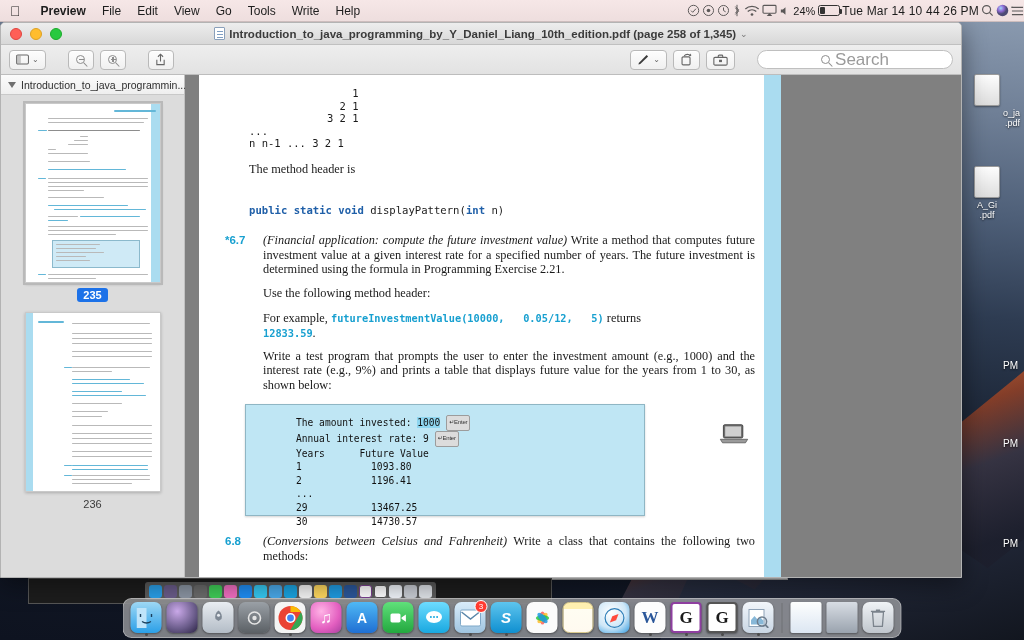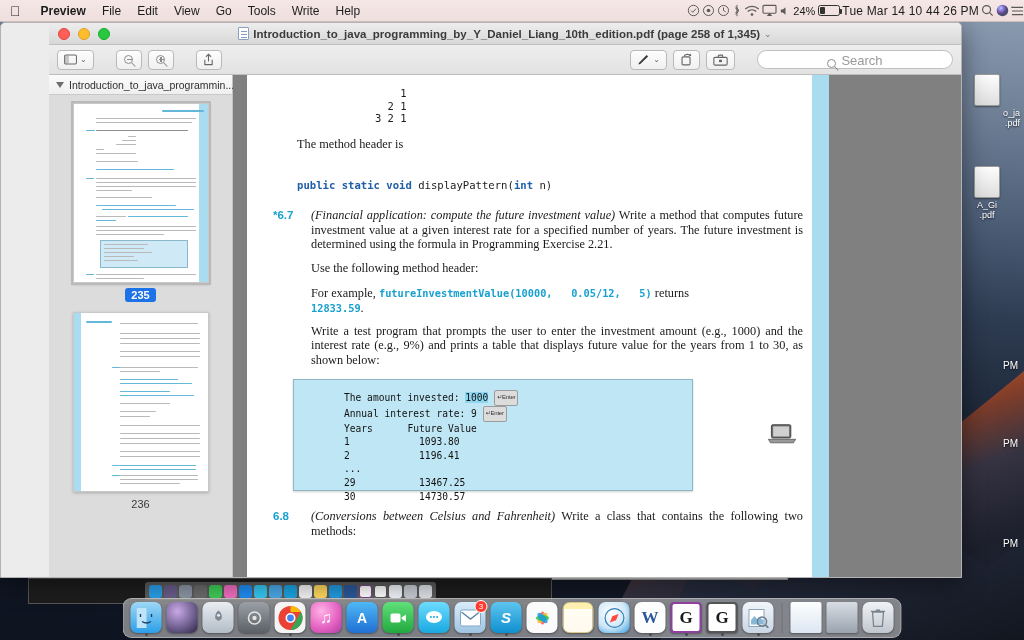--- a/index.html
+++ b/index.html
@@ -83,21 +83,20 @@
 
   
   #preview-window {
     position: absolute; left: 0; top: 22px; width: 962px; height: 556px;
     background: #ececec;
     border: 1px solid #b3b3b3;
     border-radius: 5px 5px 0 0;
     box-shadow: 0 6px 26px rgba(0,0,0,.45);
     overflow: hidden;
     z-index: 40;
-    padding-left: 48px;
   }
   #titlebar {
     height: 22px; background: linear-gradient(#ededed, #d8d8d8);
     border-bottom: 1px solid #c0c0c0;
     display: flex; align-items: center; position: relative;
   }
   .traffic { display: flex; gap: 8px; padding-left: 9px; }
   .tl { width: 12px; height: 12px; border-radius: 50%; }
   .tl.red { background: #ff5f57; border: 1px solid #e0443e; }
   .tl.yellow { background: #ffbd2e; border: 1px solid #dea123; }
@@ -129,22 +128,22 @@
     display: inline-flex; align-items: center; justify-content: center; gap: 3px;
     font-size: 11px; color: #555;
     box-shadow: 0 1px 0 rgba(255,255,255,.8) inset;
   }
   .tb-btn.wide { min-width: 34px; }
   .tb-gap { width: 10px; }
   .tb-spacer { flex: 1; }
   .search-box {
     width: 196px; height: 19px; background: #fff;
     border: 1px solid #bfbfbf; border-radius: 10px;
-    display: flex; align-items: flex-end; justify-content: center; gap: 5px;
-    font-size: 13px; color: #9a9a9a;
+    display: flex; align-items: center; justify-content: center; gap: 5px;
+    font-size: 17px; color: #9a9a9a;
   }
   .mag {
     width: 9px; height: 9px; border: 1.4px solid #8d8d8d; border-radius: 50%;
     position: relative; display: inline-block;
   }
   .mag::after {
     content: ""; position: absolute; right: -3.5px; bottom: -2.5px;
     width: 4.5px; height: 1.4px; background: #8d8d8d; transform: rotate(45deg);
   }
   .mag.plus::before, .mag.minus::before {
@@ -590,20 +589,22 @@
       </div>
     </div>
 
     <div id="doc-area">
       <div id="page">
         <span class="page-blue-edge"></span>
 
         <div class="pattern"><span>          1</span>
 <span>        2 1</span>
 <span>      3 2 1</span></div>
+        <div class="pattern" style="padding-left:24px;margin-top:0"><span>...</span>
+<span>n n-1 ... 3 2 1</span></div>
 
         <div class="para" style="margin:12px 0 0 24px;">The method header is</div>
 
         <div class="code" style="margin:28px 0 0 24px;"><span class="kw">public static void</span><span> displayPattern(</span><span class="kw">int</span><span> n)</span></div>
 
         <div class="ex-row" style="margin-top:16px">
           <div class="ex-num">*6.7</div>
           <div class="ex-body">
             <div class="para"><span class="ital">(Financial application: compute the future investment value)</span><span> Write a method that computes future investment value at a given interest rate for a specified number of years. The future investment is determined using the formula in Programming Exercise 2.21.</span></div>
             <div class="para" style="margin-top:9px">Use the following method header:</div>

